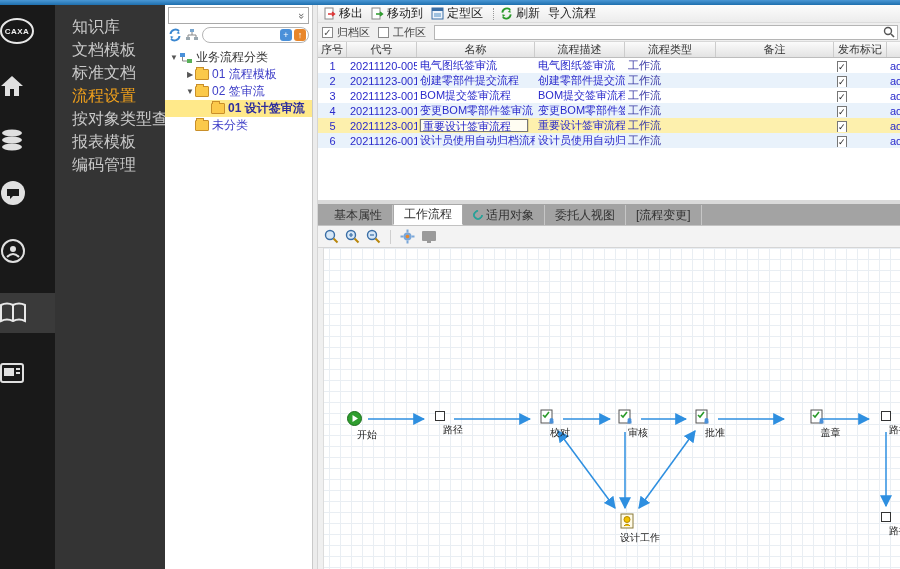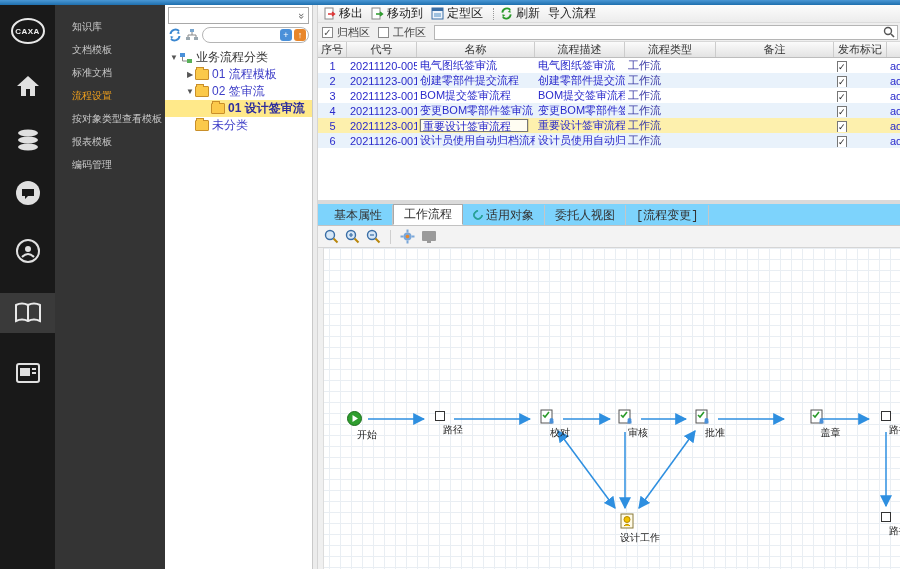--- a/index.html
+++ b/index.html
@@ -6,28 +6,28 @@
   html,body { width:900px; height:569px; overflow:hidden; font-family:"Liberation Sans",sans-serif; background:#fff; }
   .app { position:relative; width:900px; height:569px; background:#fff; }
 
   
   .topstrip { position:absolute; left:0; top:0; width:900px; height:5px;
     background:linear-gradient(#4a97d4,#1e6fae); }
 
   
   .rail { position:absolute; left:0; top:5px; width:55px; height:564px; background:#191919;
     display:flex; flex-direction:column; align-items:center; }
-  .rail-icon { width:55px; height:40px; display:flex; align-items:center; justify-content:center; flex:none; }
+  .rail-icon { width:55px; height:40px; display:flex; align-items:center; flex:none; }
   .rail-icon.hl { background:#3a3a3a; }
   .caxa-badge { width:34px; height:26px; border:2px solid #e8e8e8; border-radius:50%;
     color:#f0f0f0; font-size:8px; font-weight:bold; display:flex; align-items:center; justify-content:center; letter-spacing:0.5px;}
 
   
   .menu { position:absolute; left:55px; top:5px; width:110px; height:564px; background:#343434; padding-top:10px; }
-  .menu-item { color:#c9c9c9; font-size:10px; line-height:23px; padding-left:17px; cursor:default; white-space:nowrap; }
+  .menu-item { color:#c9c9c9; font-size:16px; line-height:23px; padding-left:17px; cursor:default; white-space:nowrap; }
   .menu-item.active { color:#f0a01c; }
 
   
   .tree-panel { position:absolute; left:165px; top:5px; width:148px; height:564px; background:#fff; border-right:1px solid #c9c9c9; }
   .tree-combo { margin:2px 3px 0 3px; height:17px; border:1px solid #a8a8a8; background:#fff;
     display:flex; align-items:center; justify-content:flex-end; padding-right:3px; }
   .combo-chevron { color:#666; font-size:11px; transform:rotate(90deg); line-height:10px; }
   .tree-tools { height:22px; display:flex; align-items:center; padding:0 3px; gap:3px; }
   .tool-ic { width:14px; height:14px; flex:none; }
   .tree-filter { flex:1; height:16px; border:1px solid #b5b5b5; border-radius:8px; background:#fff;
@@ -74,22 +74,22 @@
   .trow.selected { background:#fdf0ad; }
   .td { font-size:11px; color:#2a2acb; white-space:nowrap; overflow:hidden; flex:none; padding:0 3px; }
   .td.center { text-align:center; padding:0; }
   .td.type { color:#3a3aa5; }
   .edit-box { display:inline-block; border:1px solid #777; background:#fffdf2; height:13px; line-height:12px;
     padding:0 2px; min-width:108px; box-shadow:0 0 0 1px #e3d58e; }
   .tcheck { width:11px; height:11px; border:1px solid #777; background:#fff; font-size:9px; line-height:10px; text-align:center; color:#222; margin:0 auto; }
 
   
   .paneldivider { position:absolute; left:0; top:195px; width:582px; height:4px; background:#dadada; }
-  .tabsbar { position:absolute; left:0; top:199px; width:582px; height:22px; background:#7dd3fc;
-    display:flex; align-items:flex-end; padding-left:6px; border-bottom:1px solid #c2c2c2;font-family:Liberation Mono, monospace; }
+  .tabsbar { position:absolute; left:0; top:199px; width:582px; height:22px; background:#a3a3a3;
+    display:flex; align-items:flex-end; padding-left:6px; border-bottom:1px solid #c2c2c2; }
   .tab { height:20px; display:flex; align-items:center; gap:3px; font-size:12px; color:#333;
     padding:0 10px; border-right:1px solid #c6c6c6; }
   .tab.active { background:#fff; border:1px solid #a8a8a8; border-bottom:1px solid #fff; height:21px; }
   .swirl { width:10px; height:10px; border:2px solid #2aa198; border-right-color:transparent; border-radius:50%; transform:rotate(-45deg); }
 
   
   .dtoolbar { position:absolute; left:0; top:221px; width:582px; height:22px; background:#f3f3f3;
     display:flex; align-items:center; gap:6px; padding-left:6px; border-bottom:1px solid #d5d5d5; }
   .dt-sep { width:1px; height:14px; border-left:1px solid #cfcfcf; margin:0 3px; }
 

